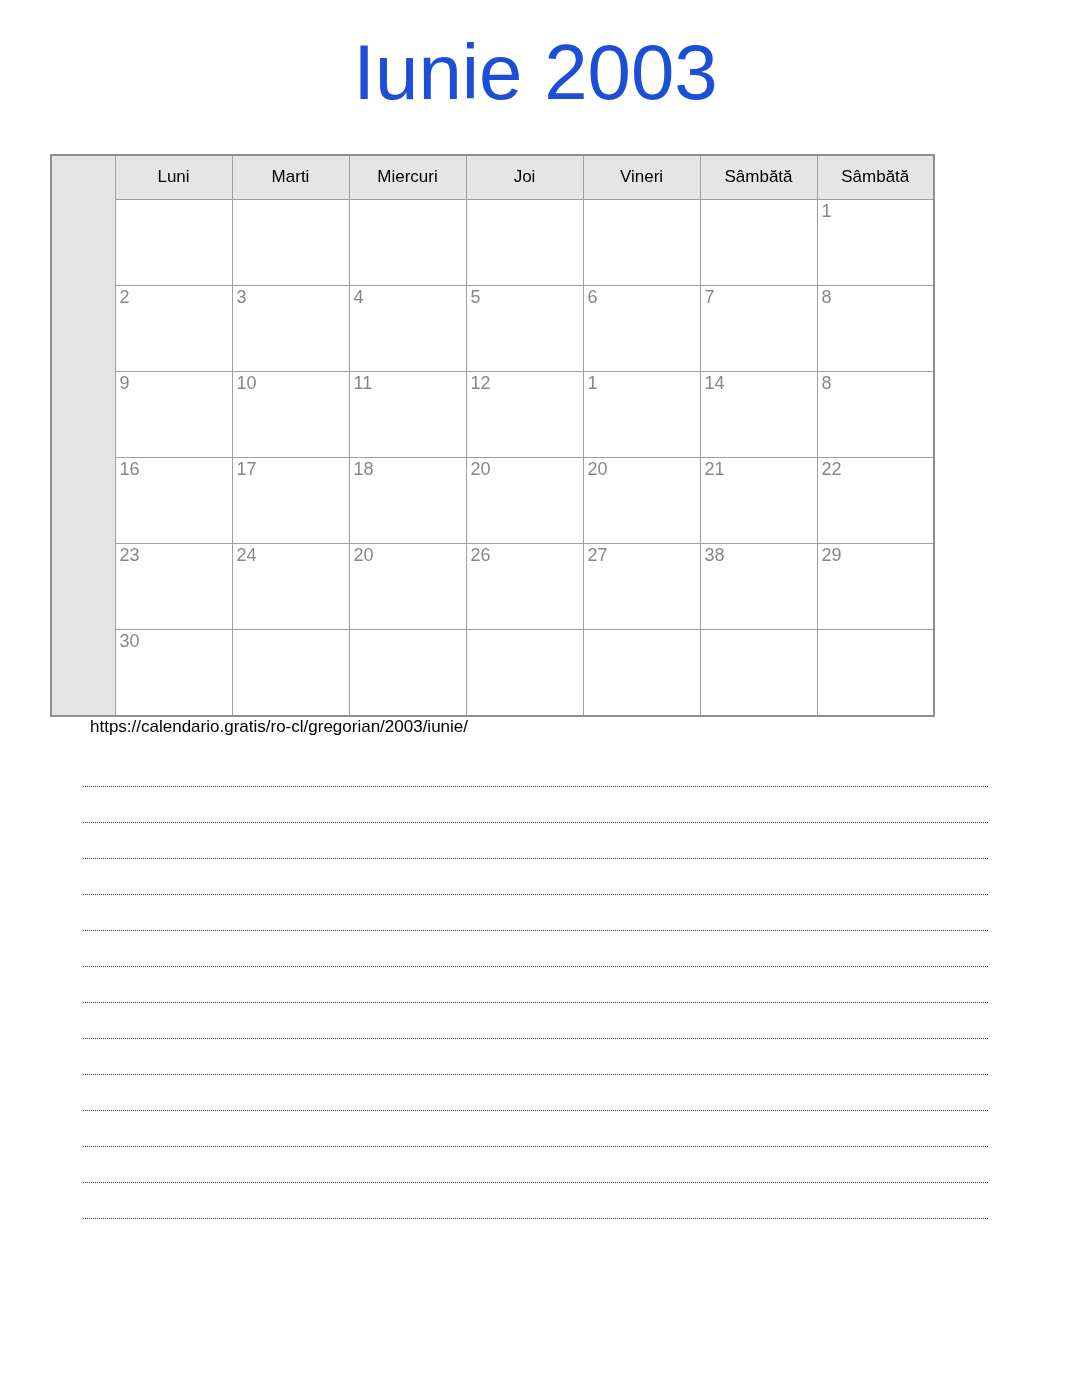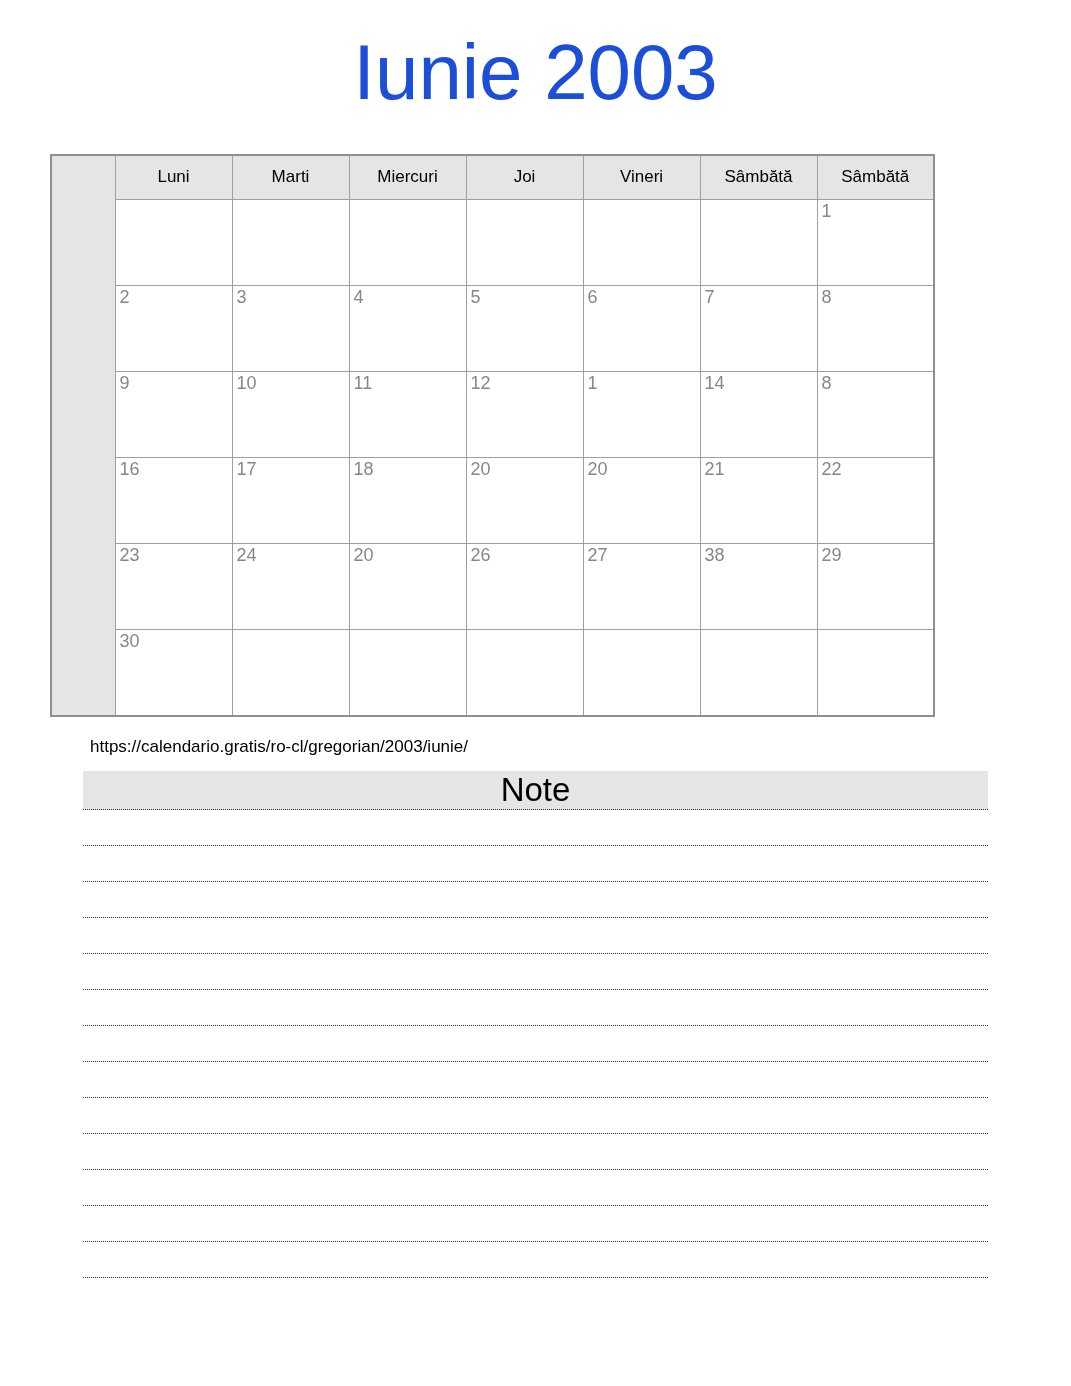--- a/index.html
+++ b/index.html
@@ -53,21 +53,21 @@
   }
   td.day {
     height: 84px;
     vertical-align: top;
     padding: 1px 0 0 4px;
     font-size: 18px;
     color: #878787;
     background: #fff;
   }
   .url-line {
-    margin: 20px 0 0 90px;
+    margin: 0 0 0 90px;
     font-size: 17px;
     color: #000;
     line-height: 20px;
   }
   .notes {
     margin: 14px 0 0 83px;
     width: 905px;
   }
   .notes-header {
     background: #e5e5e5;
@@ -165,21 +165,20 @@
       <td class="day"></td>
       <td class="day"></td>
     </tr>
   </tbody>
     </table>
 </div>
 
 <div class="url-line">https://calendario.gratis/ro-cl/gregorian/2003/iunie/</div>
 
 <div class="notes">
-  <div class="notes-header">Note</div>
   <div id="note-lines">
       <div class="note-line"></div>
       <div class="note-line"></div>
       <div class="note-line"></div>
       <div class="note-line"></div>
       <div class="note-line"></div>
       <div class="note-line"></div>
       <div class="note-line"></div>
       <div class="note-line"></div>
       <div class="note-line"></div>

